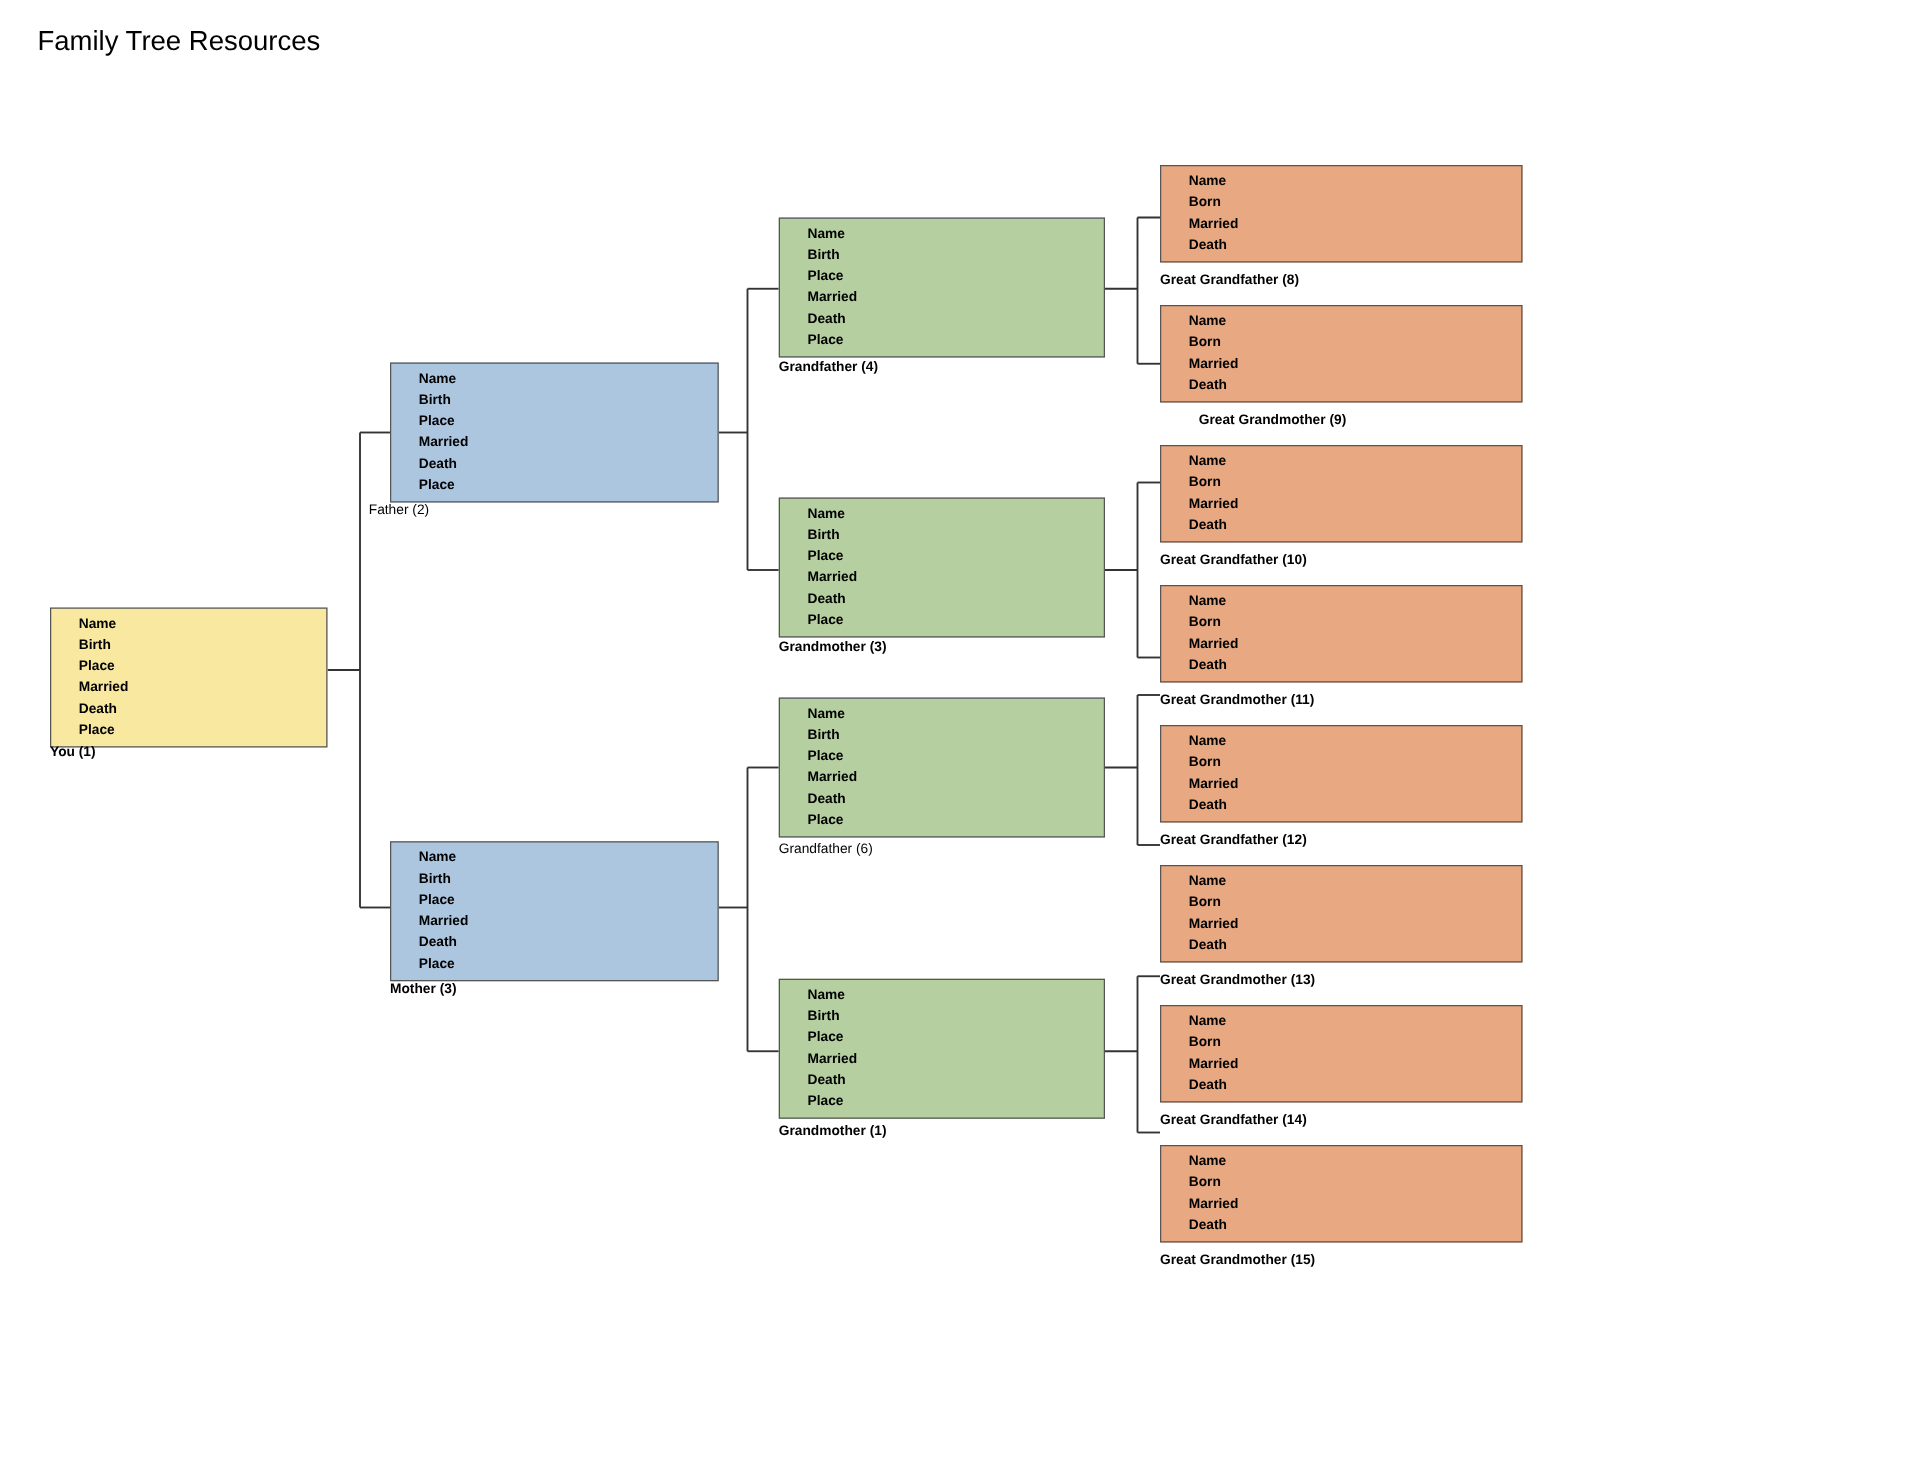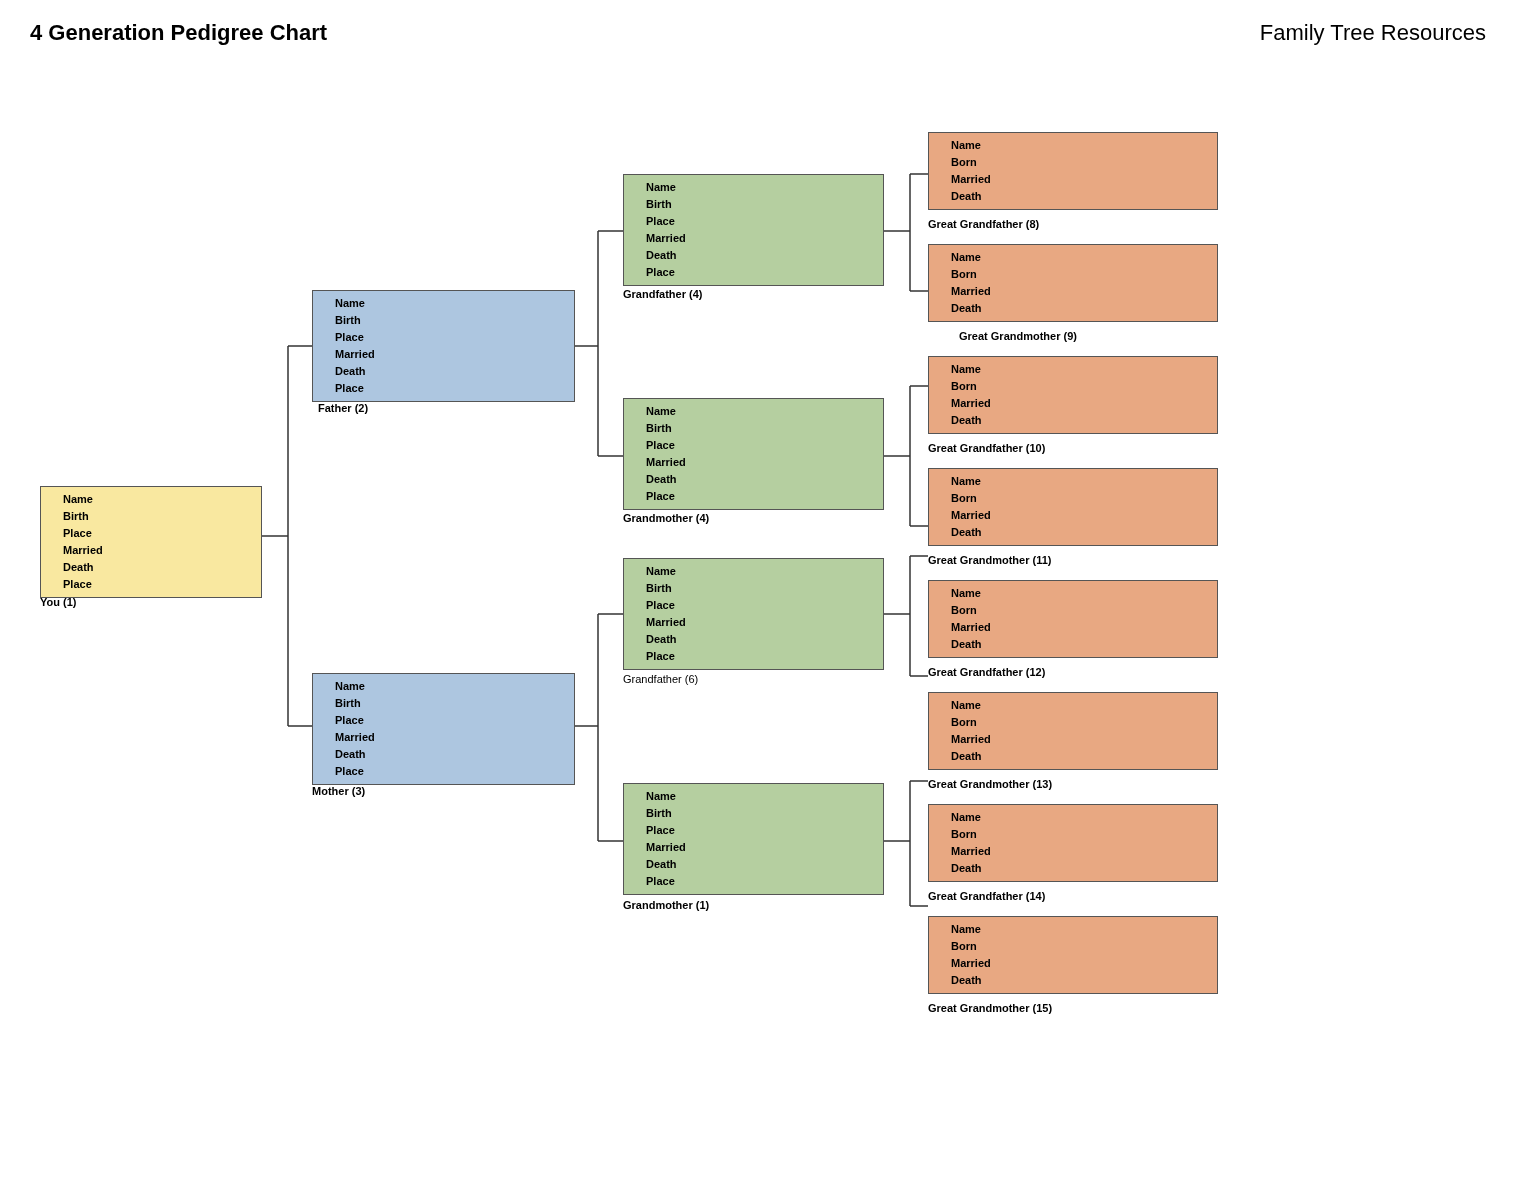--- a/index.html
+++ b/index.html
@@ -67,21 +67,20 @@
 
     .connector-svg line {
       stroke: #333;
       stroke-width: 1.5;
     }
   </style>
 </head>
 <body>
 
 <div class="page-header">
-  <div class="page-title">4 Generation Pedigree Chart</div>
   <div class="resources-title">Family Tree Resources</div>
 </div>
 
 <div class="chart-area">
 
   <svg class="connector-svg">
 
     <line x1="232" y1="470" x2="258" y2="470"></line>
     <line x1="258" y1="280" x2="258" y2="660"></line>
     <line x1="258" y1="280" x2="282" y2="280"></line>
@@ -129,21 +128,21 @@
   <div class="box-label" style="left:10px; top:530px; font-size:11px; font-weight:bold;">You (1)</div>
 
   <div class="person-box box-blue" style="left:282px; top:224px; width:263px;">
     <div>Name</div>
     <div>Birth</div>
     <div>Place</div>
     <div>Married</div>
     <div>Death</div>
     <div>Place</div>
   </div>
-  <div class="box-label" style="left:288px; top:336px; font-size:11px; font-weight:bold;text-align:center;">Father (2)</div>
+  <div class="box-label" style="left:265px; top:336px; font-size:11px; font-weight:normal;text-align:center;">Father (2)</div>
 
   <div class="person-box box-blue" style="left:282px; top:607px; width:263px;">
     <div>Name</div>
     <div>Birth</div>
     <div>Place</div>
     <div>Married</div>
     <div>Death</div>
     <div>Place</div>
   </div>
   <div class="box-label" style="left:282px; top:719px; font-size:11px; font-weight:bold;">Mother (3)</div>
@@ -159,21 +158,21 @@
   <div class="box-label" style="left:593px; top:222px; font-size:11px; font-weight:bold;text-align:right;">Grandfather (4)</div>
 
   <div class="person-box box-green" style="left:593px; top:332px; width:261px;">
     <div>Name</div>
     <div>Birth</div>
     <div>Place</div>
     <div>Married</div>
     <div>Death</div>
     <div>Place</div>
   </div>
-  <div class="box-label" style="left:593px; top:446px; font-size:11px; font-weight:bold;">Grandmother (4)</div>
+  <div class="box-label" style="left:593px; top:446px; font-size:11px; font-weight:bold;">Grandmother (3)</div>
 
   <div class="person-box box-green" style="left:593px; top:492px; width:261px;">
     <div>Name</div>
     <div>Birth</div>
     <div>Place</div>
     <div>Married</div>
     <div>Death</div>
     <div>Place</div>
   </div>
   <div class="box-label" style="left:593px; top:607px; font-size:11px; font-weight:normal;">Grandfather (6)</div>

